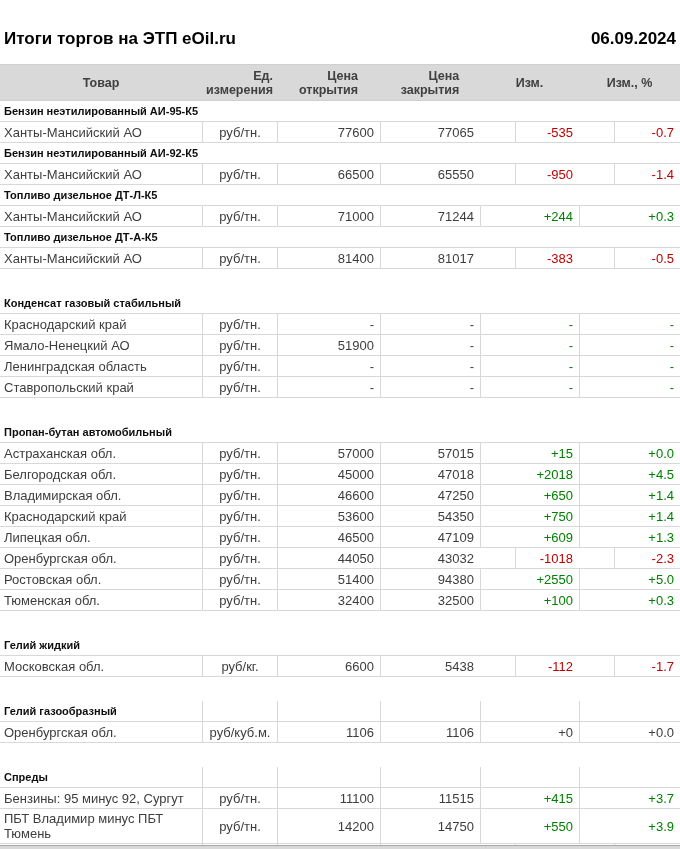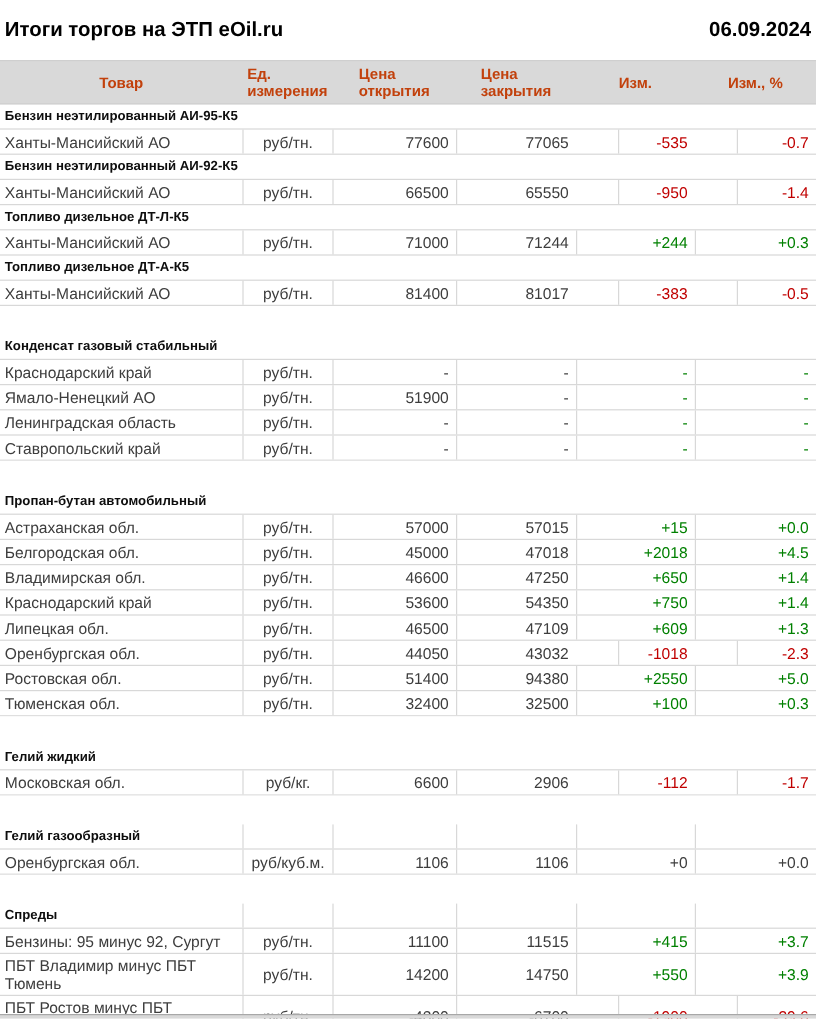--- a/index.html
+++ b/index.html
@@ -9,37 +9,38 @@
   *{box-sizing:border-box;}
   html,body{margin:0;padding:0;}
   body{
     width:680px;height:849px;overflow:hidden;background:#ffffff;
     font-family:"Liberation Sans","DejaVu Sans",sans-serif;
     color:var(--neutral);position:relative;
   }
   .titlebar{
     height:50px;display:flex;justify-content:space-between;align-items:center;
     padding:0 4px;
+    margin-top:14px;
   }
   .page-title{font-size:17px;font-weight:bold;color:#000;}
   .page-date{font-size:17px;font-weight:bold;color:#000;text-align:center;}
   .grid{
     display:grid;
     grid-template-columns:202px 75px 103px 100px 99px 101px;
   }
   .thead{
     background:var(--headerbg);
     border-top:1px solid #cfcfcf;
     border-bottom:1px solid #cfcfcf;
     height:37px;
   }
   .thead .hcell{
     display:flex;align-items:center;justify-content:center;
-    font-size:12.5px;font-weight:bold;color:#c2410c;
-    text-align:left;white-space:pre-line;line-height:14px;
+    font-size:12.5px;font-weight:bold;color:#404040;
+    text-align:right;white-space:pre-line;line-height:14px;
   }
   .row,.section-row{border-bottom:1px solid var(--border);}
   .cell{
     display:flex;align-items:center;
     font-size:13px;line-height:15px;color:var(--neutral);
     min-height:20px;padding:2px 6px;
   }
   .cell.vline{border-left:1px solid var(--border);}
   .cell.product{padding-left:4px;white-space:pre-line;}
   .cell.unit{justify-content:center;padding:2px 2px;}
@@ -228,21 +229,21 @@
       <div class="cell num vline up">+0.3</div>
     </div>
     <div class="gap-row"></div>
     <div class="grid section-row">
       <div class="section-title span-all">Гелий жидкий</div>
     </div>
     <div class="grid row">
       <div class="cell product">Московская обл.</div>
       <div class="cell unit vline">руб/кг.</div>
       <div class="cell num vline">6600</div>
-      <div class="cell num vline">2906</div>
+      <div class="cell num vline">5438</div>
       <div class="cell num vline down">-112</div>
       <div class="cell num vline down">-1.7</div>
     </div>
     <div class="gap-row"></div>
     <div class="grid section-row">
       <div class="section-title">Гелий газообразный</div>
       <div class="cell vline"></div>
       <div class="cell vline"></div>
       <div class="cell vline"></div>
       <div class="cell vline"></div>

